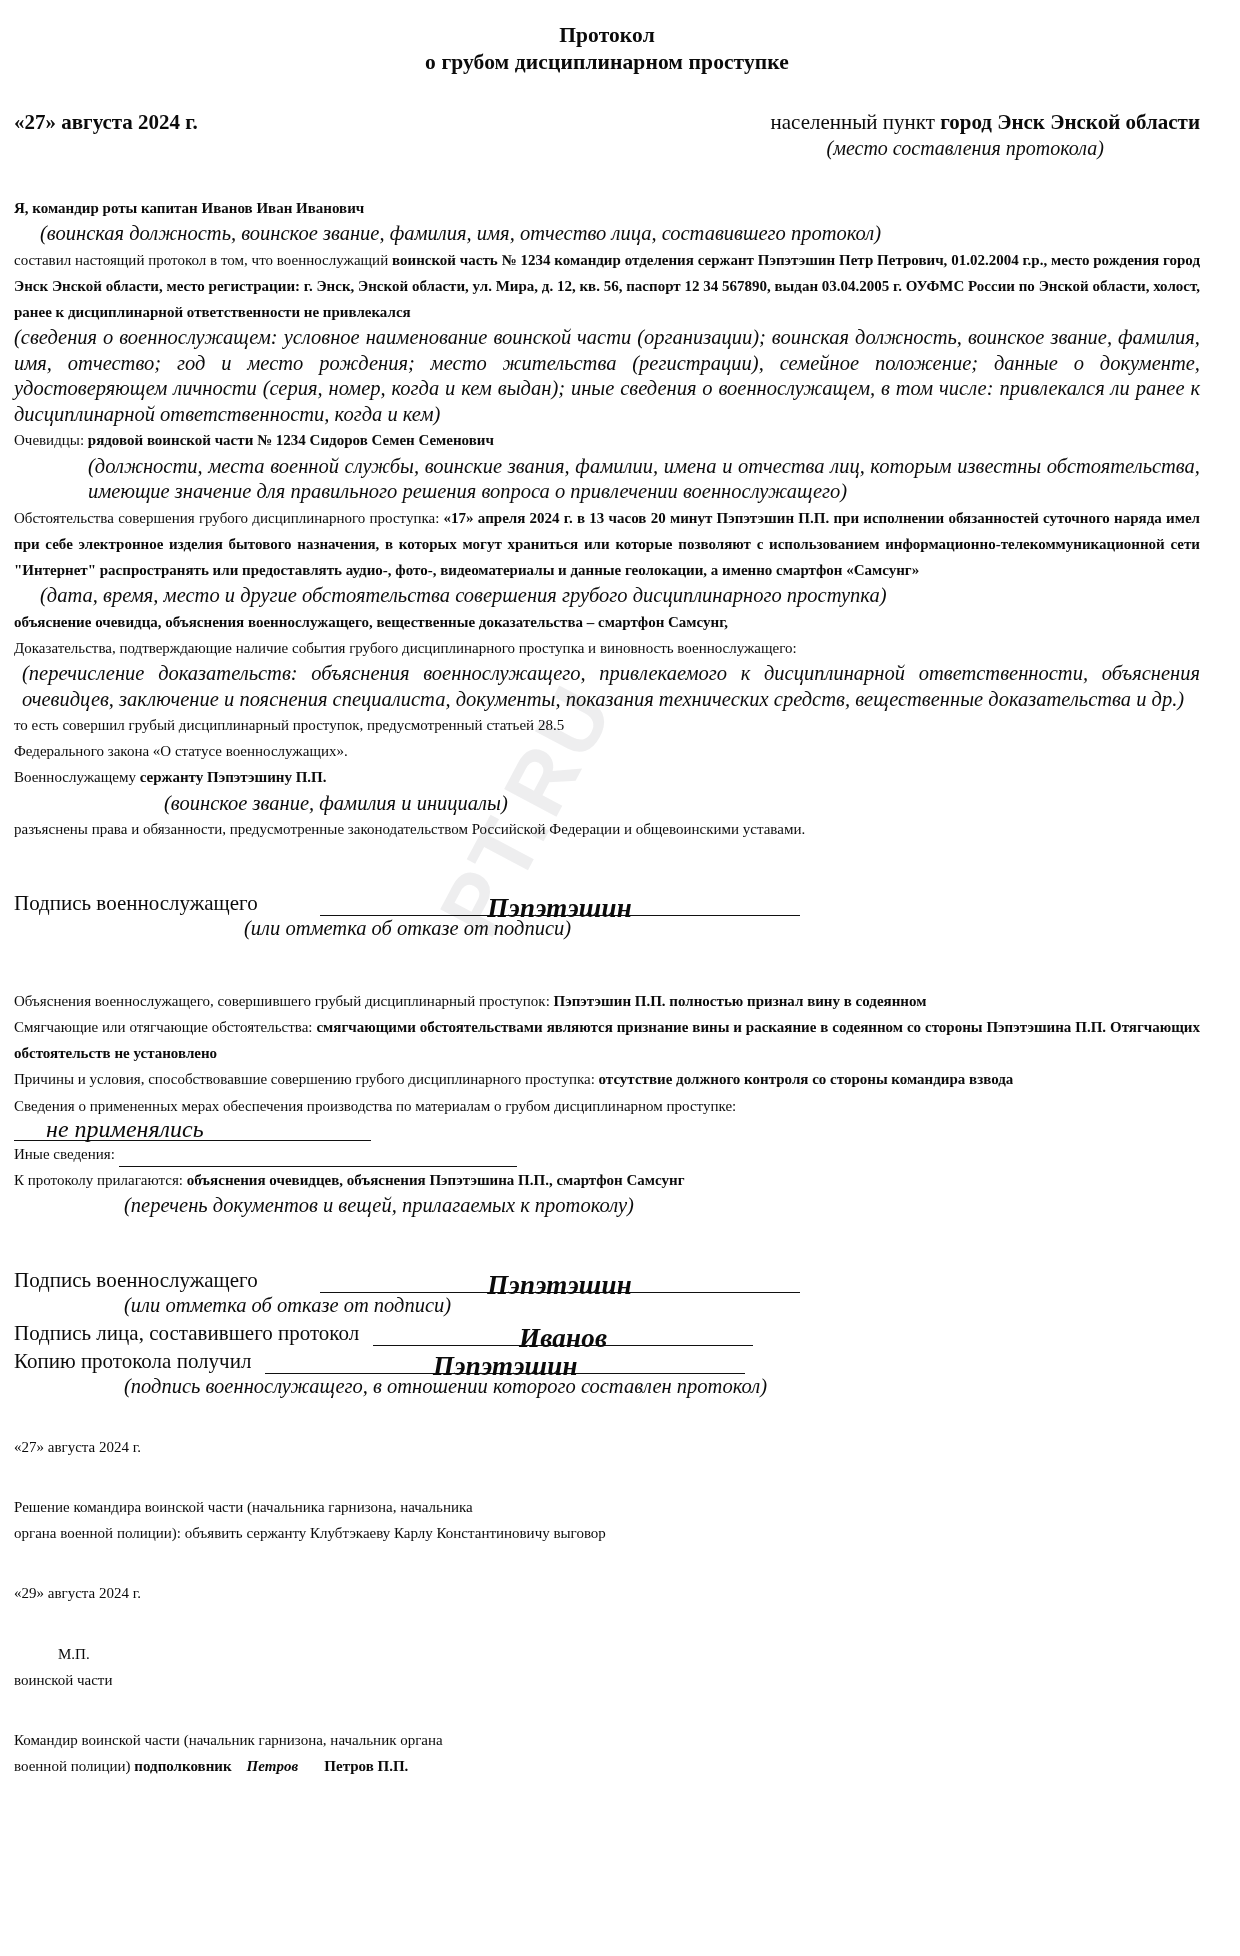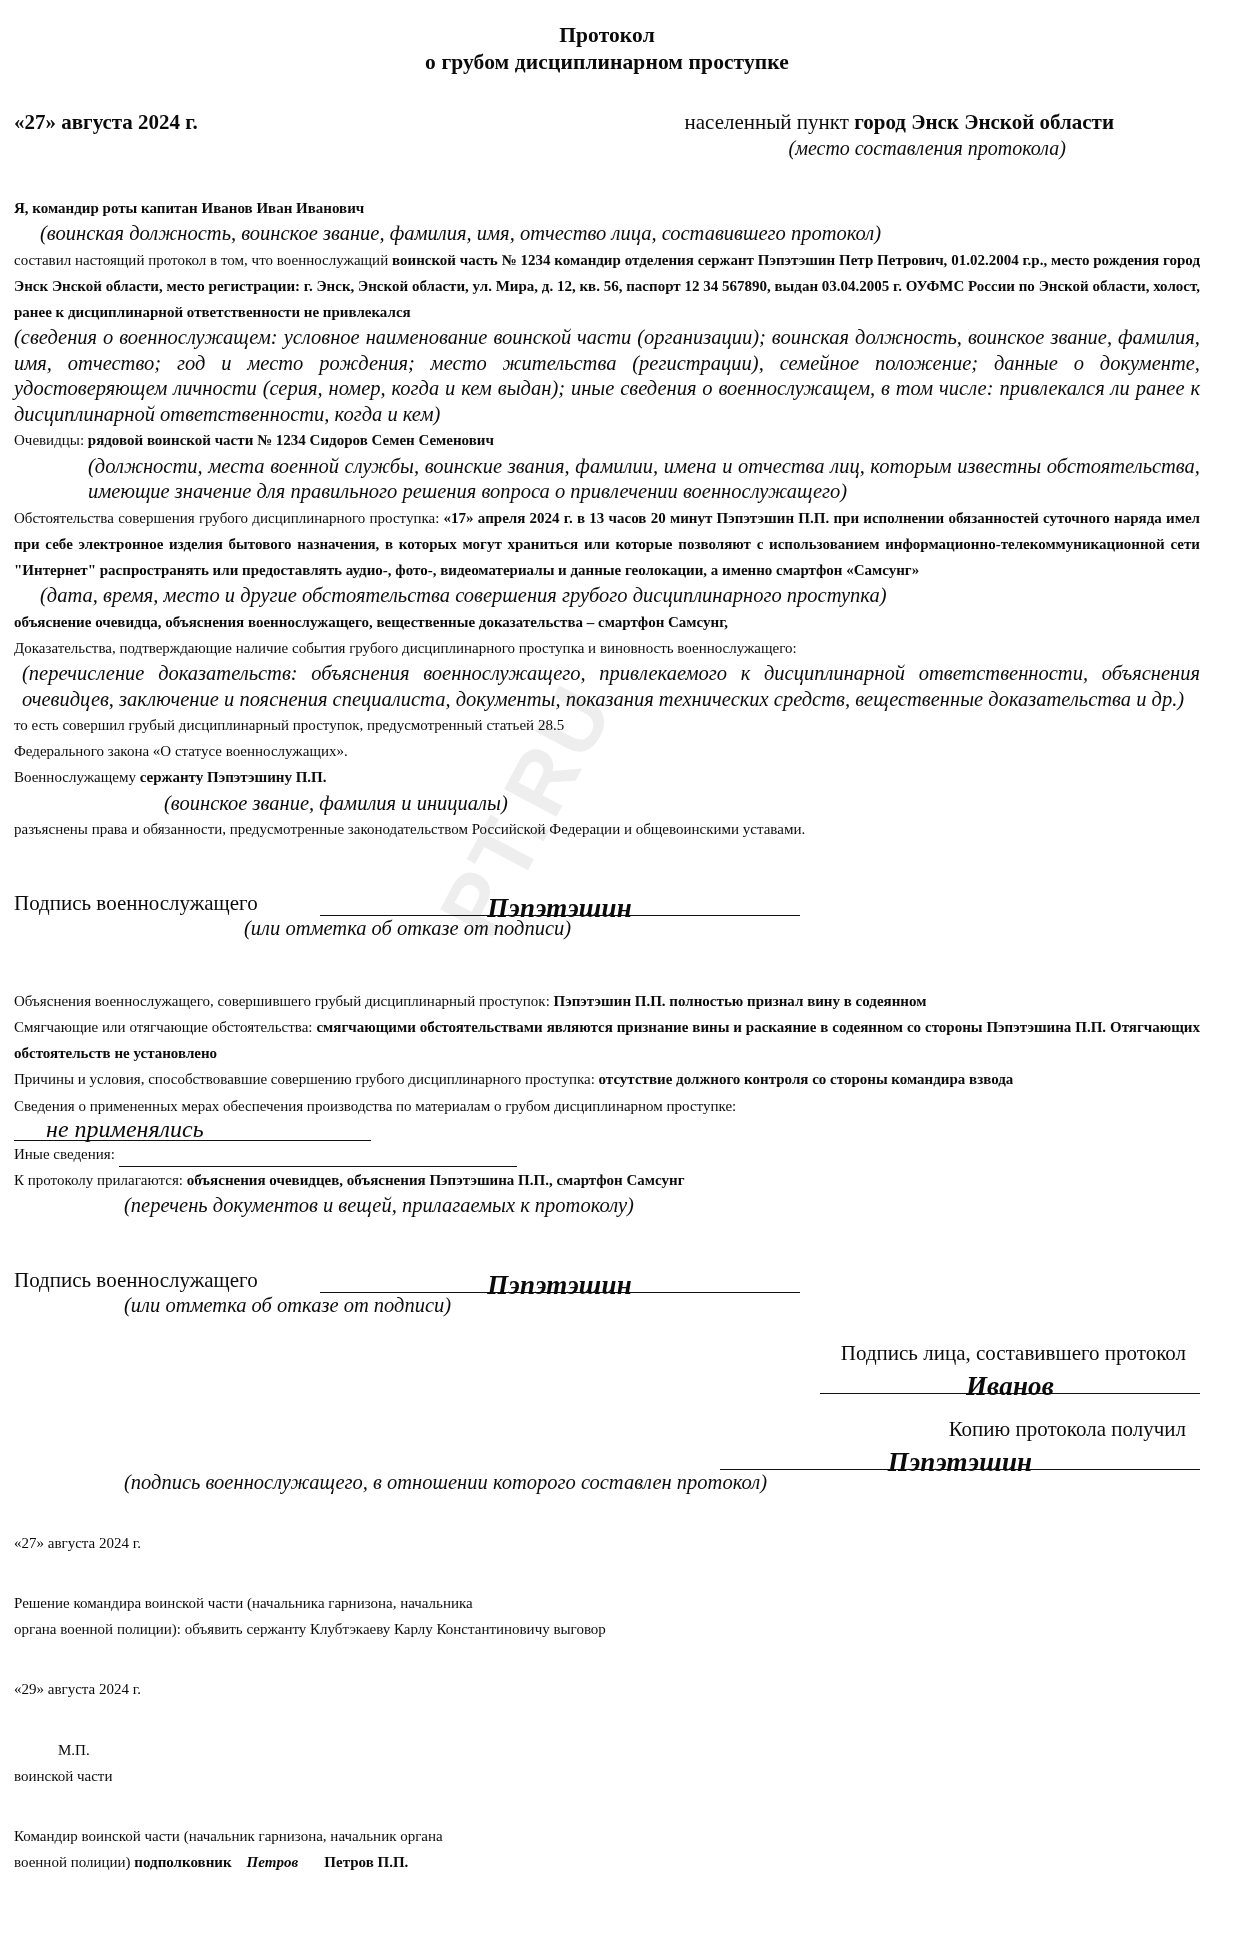--- a/index.html
+++ b/index.html
@@ -50,22 +50,20 @@
   .hdr-row{
     display:flex;
     align-items:flex-start;
     margin-top:33px;
     font-size:21px;
     line-height:26px;
   }
   .hdr-date{font-weight:700;white-space:nowrap;}
   .hdr-place{
     margin-left:auto;
-    margin-right:86px;
-    text-align:center;
   }
   .hdr-place .plain{font-weight:400;}
   .hdr-place .strong{font-weight:700;}
   .hdr-place .hint{
     display:block;
     font-style:italic;
     font-weight:400;
     font-size:20px;
     line-height:25px;
     margin-top:1px;
@@ -81,21 +79,21 @@
     font-style:italic;
     font-size:20.5px;
     line-height:25.5px;
   }
   .indent-1{padding-left:26px;}
   .indent-2{padding-left:74px;}
   .indent-3{padding-left:110px;}
   .indent-4{padding-left:150px;}
   .indent-5{padding-left:172px;}
   .indent-6{padding-left:230px;}
-  .gap-md{margin-top:22px;flex-direction:column;}
+  .gap-md{}
   .gap-lg{margin-top:34px;}
   .gap-xl{margin-top:46px;gap:48px;}
 
   
   .sigrow{
     display:flex;
     align-items:flex-end;
     font-size:21px;
     line-height:26px;
     white-space:nowrap;

